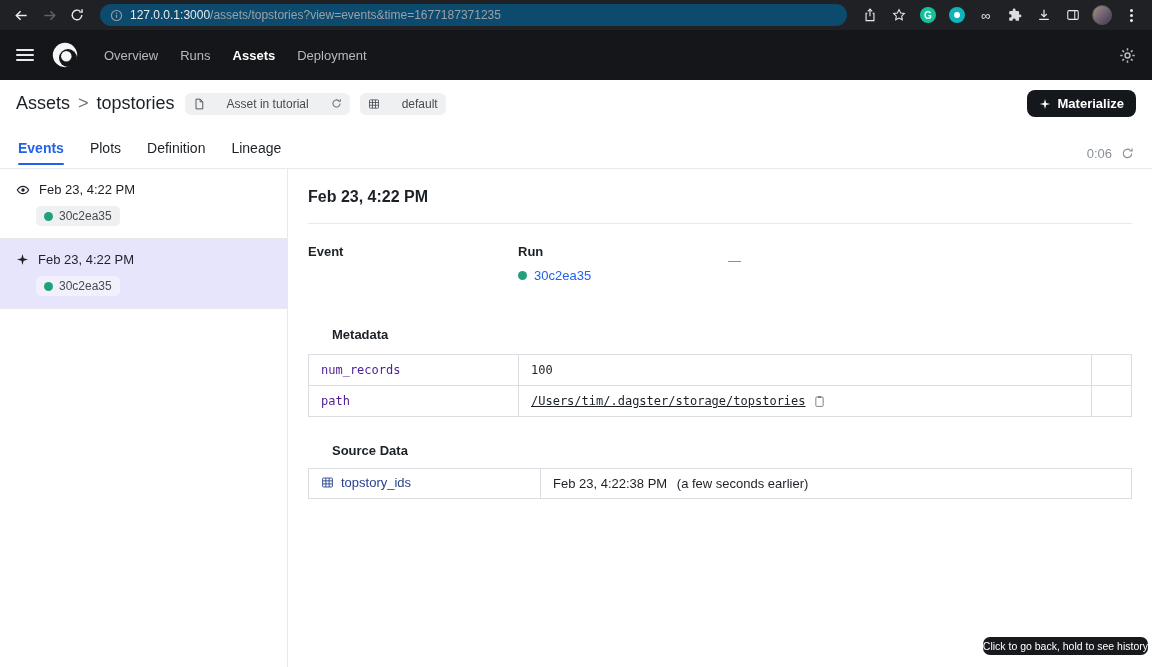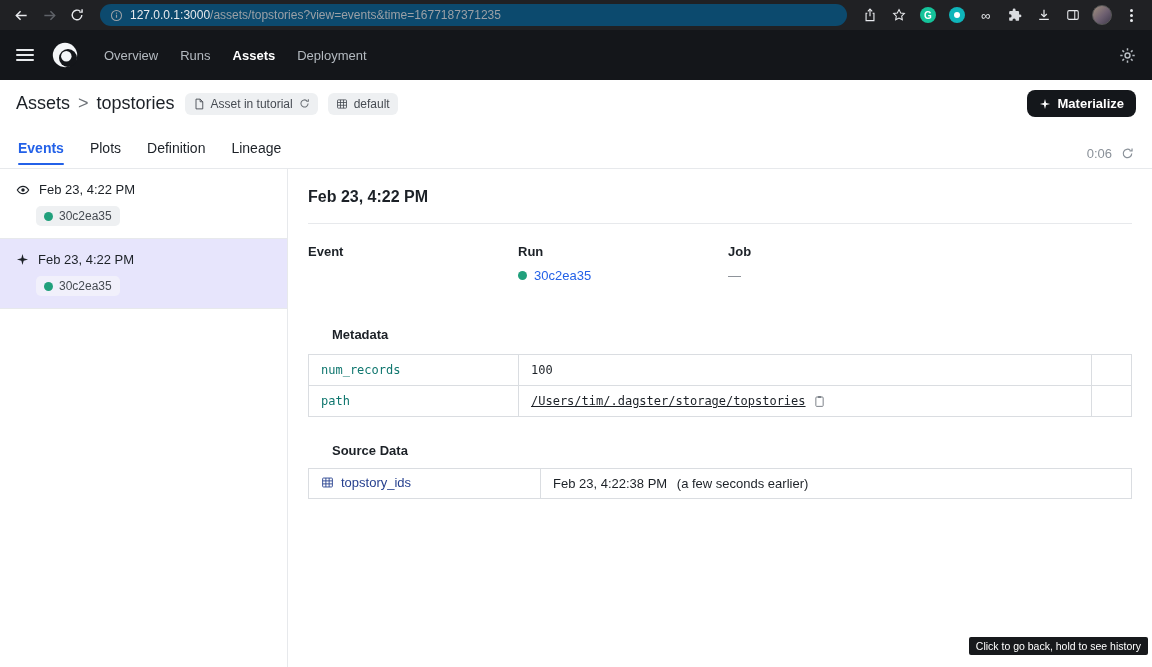--- a/index.html
+++ b/index.html
@@ -29,21 +29,21 @@
   .nav-item.active { color:#fff; font-weight:700; }
   .header-right { margin-left:auto; display:flex; align-items:center; gap:16px; }
   .search-box { width:138px; height:28px; background:#2B2F34; border-radius:8px; display:flex; align-items:center; gap:7px; padding:0 8px; font-size:12px; color:#9AA0A6; cursor:text; }
   .kbd { margin-left:auto; width:17px; height:17px; border:1px solid #5A6067; border-radius:4px; font-size:10px; display:flex; align-items:center; justify-content:center; color:#9AA0A6; }
 
   
   .asset-header { height:47px; display:flex; align-items:center; padding:0 16px; gap:10px; background:#fff; }
   .breadcrumb { font-size:18px; color:#1C2127; display:flex; align-items:center; gap:8px; }
   .crumb-current { font-weight:500; }
   .crumb-sep { color:#6B7076; }
-  .tag { display:inline-flex; align-items:center; gap:6px; background:#EEF0F2; border-radius:6px; padding:4px 8px; font-size:12px; color:#464B52; cursor:pointer; }
+  .tag { display:inline-flex; align-items:center; gap:22px; background:#EEF0F2; border-radius:6px; padding:4px 8px; font-size:12px; color:#464B52; cursor:pointer; }
   .materialize-btn { margin-left:auto; background:#14171B; color:#fff; border:none; border-radius:8px; padding:6px 12px; font-size:13px; font-weight:600; display:inline-flex; align-items:center; gap:7px; cursor:pointer; font-family:inherit; }
 
   
   .tabs-row { height:42px; display:flex; align-items:center; padding:0 18px; border-bottom:1px solid #E7E9EC; flex-shrink:0; }
   .tab { font-size:14px; color:#1C2127; margin-right:26px; padding:12px 0; position:relative; cursor:pointer; }
   .tab.active { color:#2361E8; font-weight:600; }
   .tab.active::after { content:""; position:absolute; left:0; right:0; bottom:3px; height:2px; background:#2361E8; border-radius:1px; }
   .timer { margin-left:auto; display:flex; align-items:center; gap:9px; color:#8A9199; font-size:13px;margin-top:12px; }
 
   
@@ -64,33 +64,33 @@
   .col { width:210px; }
   .col-label { font-size:13px; font-weight:600; color:#1C2127; }
   .col-value { margin-top:9px; font-size:13px; display:flex; align-items:center; gap:7px; color:#1C2127; }
   .run-link { color:#2361E8; cursor:pointer; }
   .job-dash { color:#80868E; }
 
   .section-title { font-size:13px; font-weight:700; margin-top:44px; color:#1C2127;padding-left:24px; }
   .section-title.src { margin-top:26px; }
   table.meta { width:100%; border-collapse:collapse; margin-top:12px; font-size:12px; table-layout:fixed; }
   table.meta td { border:1px solid #DADDE1; padding:8px 12px; font-family:"DejaVu Sans Mono", monospace; color:#1C2127; overflow:hidden; }
-  table.meta td.key { width:210px; color:#0f766e; }
+  table.meta td.key { width:210px; color:#4c1d95; }
   table.meta td.action { width:40px; }
   .mono-link { text-decoration:underline; color:#1C2127; cursor:pointer; }
   .val-with-icon { display:inline-flex; align-items:center; gap:7px; }
   .copy-btn { cursor:pointer; display:inline-flex; }
 
   table.source { width:100%; border-collapse:collapse; margin-top:10px; font-size:13px; table-layout:fixed; }
   table.source td { border:1px solid #DADDE1; padding:6px 12px; color:#1C2127; }
   table.source td.name { width:232px; }
   .src-link { color:#27418F; display:inline-flex; align-items:center; gap:7px; cursor:pointer; }
   .src-note { color:#1C2127; margin-left:6px; }
 
-  .tooltip { position:absolute; right:4px; bottom:12px; background:#17191C; color:#fff; font-size:10.5px; padding:3px 7px; border-radius:2px; white-space:nowrap;margin-left:8px; }
+  .tooltip { position:absolute; right:4px; bottom:12px; background:#17191C; color:#fff; font-size:10.5px; padding:3px 0; border-radius:7px; white-space:nowrap;margin-left:8px; }
 </style>
 </head>
 <body>
 
 <div class="screen">
 
   <div class="browser-chrome">
     <span class="chrome-btn">
       <svg viewBox="0 0 16 16" width="15" height="15">
           <g fill="none" stroke="#E8EAED" stroke-width="1.6">
@@ -320,21 +320,20 @@
           <div class="col-label">Event</div>
         </div>
         <div class="col">
           <div class="col-label">Run</div>
           <div class="col-value">
             <span class="dot"></span>
             <span class="run-link">30c2ea35</span>
           </div>
         </div>
         <div class="col">
-          <div class="col-label">Job</div>
           <div class="col-value">
               <span class="job-dash">—</span>
             </div>
         </div>
       </div>
 
       <div class="section-title">Metadata</div>
       <table class="meta">
         <tbody>
           <tr>

